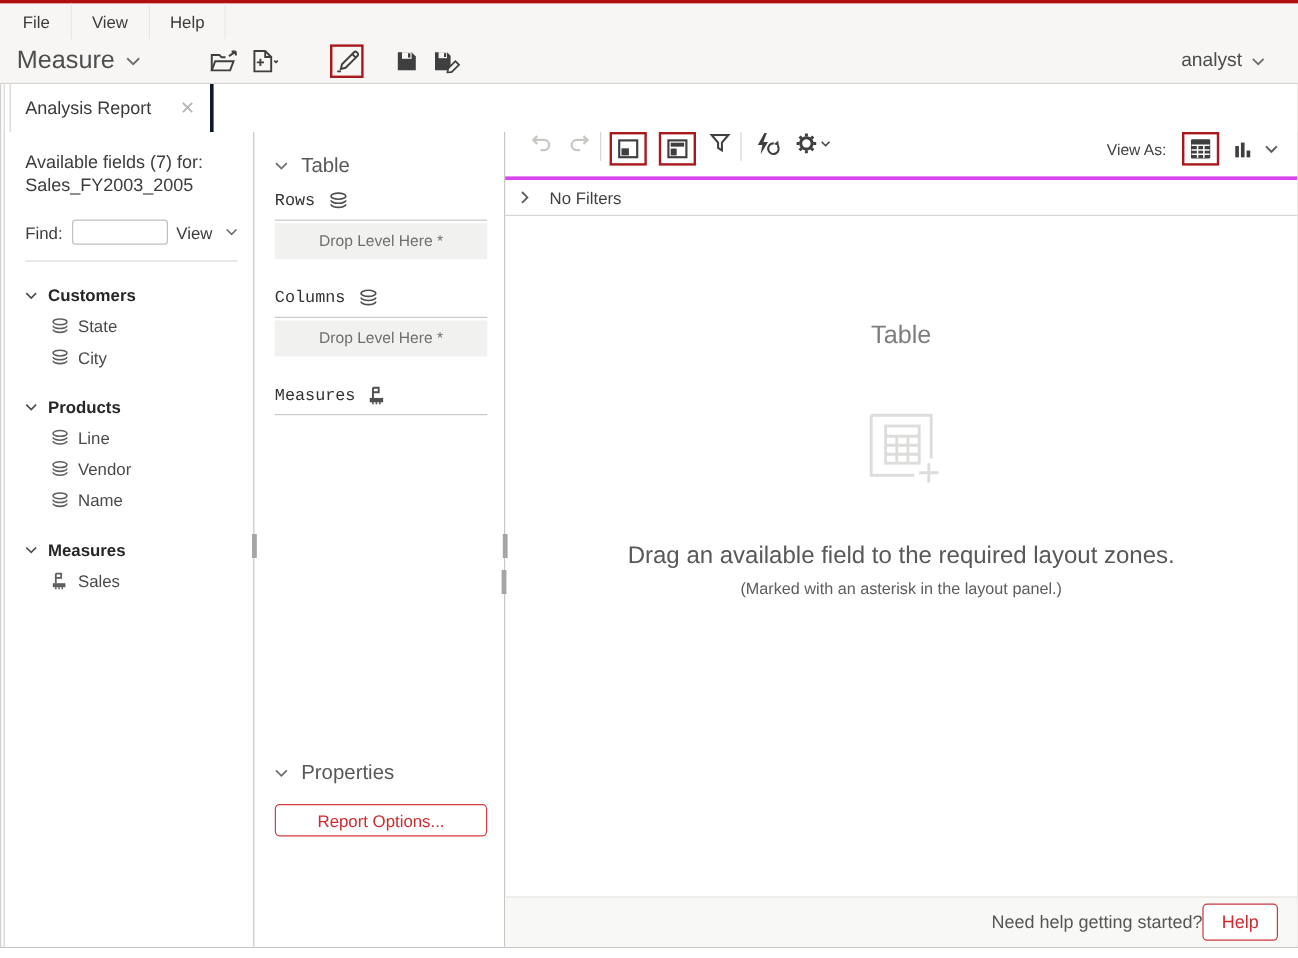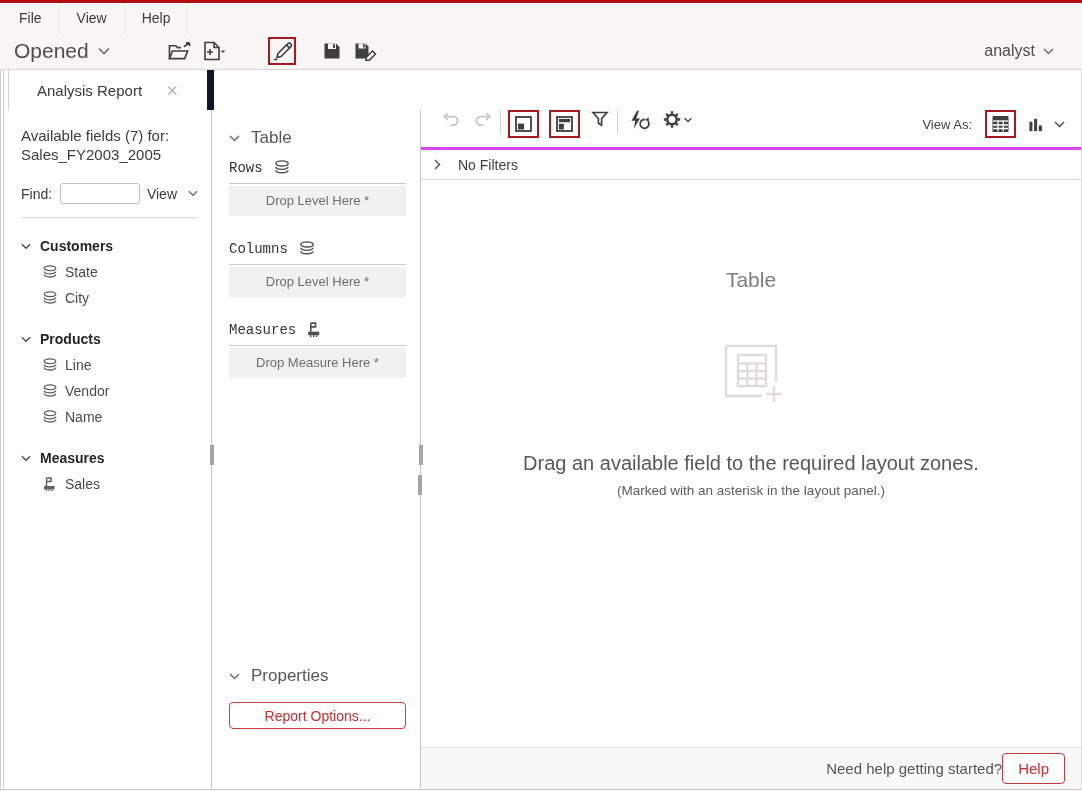--- a/index.html
+++ b/index.html
@@ -25,21 +25,21 @@
   .tbtn.gap-sm { margin-left:6px; }
   .tbtn.selected { border:2px solid #a8191d; }
   .user-menu { margin-left:auto; font-size:16px; color:#4c4c4c; display:flex; align-items:center; gap:8px; padding-right:14px; }
 
   
   .workspace { position:absolute; top:70px; left:0; right:0; bottom:8px;
     border-left:1px solid #d3d1ce; border-right:1px solid #dedcd9; border-bottom:1px solid #c7c5c2; }
   .frame { height:100%; margin-left:2px; border-left:1px solid #d3d1ce; display:flex; flex-direction:column; background:#fff; }
 
   .tabbar { height:40px; display:flex; align-items:stretch; padding-left:4px; background:#fff; flex:0 0 auto; }
-  .tab { display:flex; align-items:center; padding:0 28px; border-left:1px solid #d6d4d1; border-right:7px solid #0f172a; font-size:15px; color:#3a3a3a; background:#fff; }
+  .tab { display:flex; align-items:center; padding:0 12px; border-left:1px solid #d6d4d1; border-right:3px solid #0f172a; font-size:15px; color:#3a3a3a; background:#fff; }
   .tab-close { margin-left:24px; color:#b5b5b5; font-size:15px; line-height:1; cursor:default; }
 
   .main { flex:1 1 auto; display:flex; min-height:0; position:relative; }
 
   
   .panel-fields { width:208px; flex:0 0 208px; border-right:1px solid #c9c7c4; padding:16px 13px 0 17px; position:relative; }
   .fields-title { font-size:15px; color:#3c3c3c; line-height:1.28; }
   .find-row { margin-top:19px; display:flex; align-items:center; font-size:14px; color:#3c3c3c; }
   .find-input { width:80px; height:21px; border:1px solid #c2c0bd; border-radius:3px; margin-left:8px; outline:none; font-family:inherit; font-size:13px; padding:0 4px; }
   .view-dd { margin-left:auto; display:flex; align-items:center; gap:11px; font-size:14px; color:#3c3c3c; }
@@ -88,21 +88,21 @@
   <div class="topbar"></div>
 
   <div class="menubar">
     <div class="menu-item">File</div>
     <div class="menu-item">View</div>
     <div class="menu-item">Help</div>
   </div>
 
   <div class="toolbar">
     <div class="opened">
-      <span>Opened</span>
+      <span>Measure</span>
       <span>
         <svg width="12" height="8" viewBox="0 0 12 8" fill="none" stroke="#6e6e6e" stroke-width="1.6">
             <path d="M1 1.5 L6 6.5 L11 1.5"></path>
           </svg>
       </span>
     </div>
     <div class="tbtn first">
       <span>
         <svg width="25" height="21" viewBox="0 0 26 22" fill="none" stroke="#3f3f3f" stroke-width="1.7">
           <path d="M2.5 18.5 V5 H9 L11 7 H14.5"></path>
@@ -335,21 +335,20 @@
                   <svg width="17" height="17" viewBox="0 0 16 16">
                     <g stroke="#4f4f4f" stroke-width="1.5" fill="none">
                       <path d="M4.5 2 V10"></path>
                       <path d="M4.5 2 H9 V5.5 H4.5"></path>
                     </g>
                     <rect x="2" y="10" width="10.5" height="3.4" fill="#4f4f4f"></rect>
                     <path d="M4.5 13.4 V15 M7.2 13.4 V15 M9.9 13.4 V15" stroke="#4f4f4f" stroke-width="1.3"></path>
                   </svg>
                 </span>
             </div>
-            <div class="zone-drop">Drop Measure Here *</div>
           </div>
 
           <div class="properties-block">
             <div class="section-header">
               <span>
                 <svg width="11" height="7" viewBox="0 0 11 7" fill="none" stroke="#6e6e6e" stroke-width="1.5">
                     <path d="M1 1 L5.5 5.5 L10 1"></path>
                   </svg>
               </span>
               <span>Properties</span>

